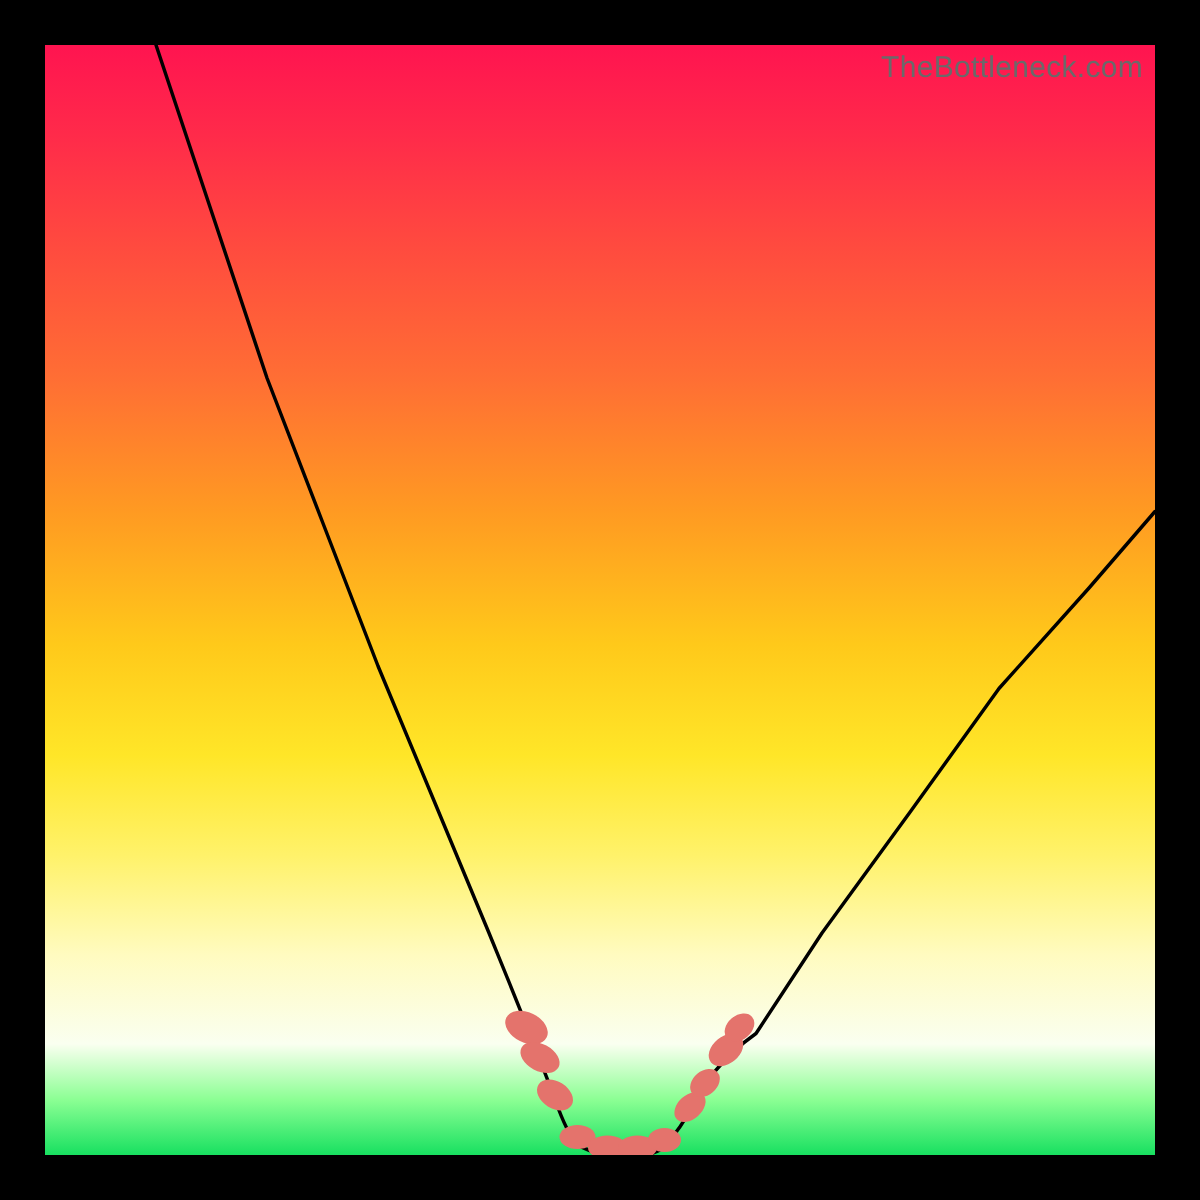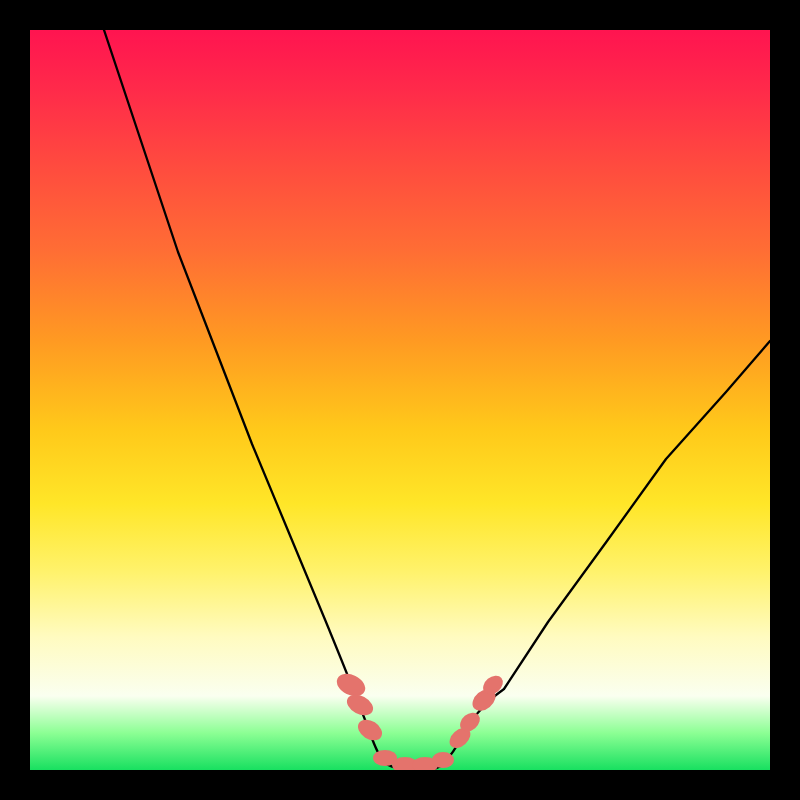--- a/index.html
+++ b/index.html
@@ -70,20 +70,21 @@
     fill: #e4736c;
     stroke: none;
   }
 </style>
 </head>
 <body>
 
 <div class="frame">
   <div class="plot-area">
 
+    <div class="watermark">TheBottleneck.com</div>
 
     <svg class="overlay" viewBox="0 0 740 740" preserveAspectRatio="none">
 
       <path class="curve" d="M 74 0
                L 111 111
                L 148 222
                L 185 318
                L 222 414
                L 259 503
                L 296 592

